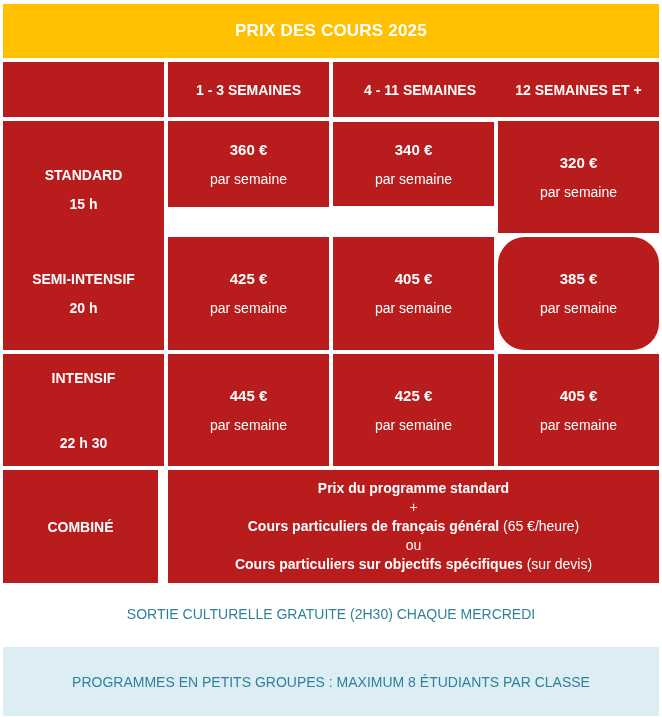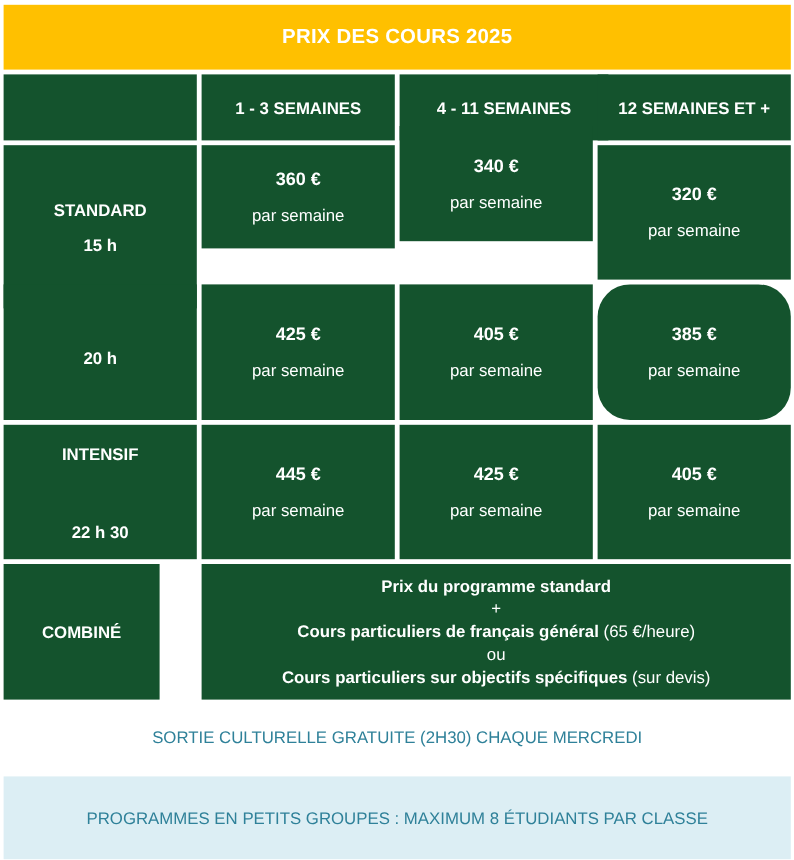--- a/index.html
+++ b/index.html
@@ -1,21 +1,21 @@
 <!DOCTYPE html>
 <html><head>
 <meta charset="utf-8">
 <style>
   html, body { margin:0; padding:0; background:#ffffff; }
   body { width:662px; height:717px; position:relative; overflow:hidden;
          font-family:"Liberation Sans", "DejaVu Sans", sans-serif; }
   .banner { position:absolute; left:3px; top:4px; width:656px; height:54px;
             background:#FFC000; color:#fff; font-weight:bold; font-size:17px;
             display:flex; align-items:center; justify-content:center; letter-spacing:0.2px; }
-  .cell { position:absolute; background:#14532d; color:#fff; text-align:center;
+  .cell { position:absolute; background:#b91c1c; color:#fff; text-align:center;
           display:flex; flex-direction:column; align-items:center; justify-content:center; }
   .hdr { font-weight:bold; font-size:14px; }
   .label-main { font-weight:bold; font-size:14px; line-height:20px; }
   .label-sub { font-weight:bold; font-size:14px; line-height:20px; margin-top:9px; }
   .price { font-weight:bold; font-size:15px; line-height:20px; }
   .per { font-size:14px; line-height:20px; margin-top:9px; }
   .combo-line { font-size:14px; line-height:19px; }
   .combo-line b { font-weight:bold; }
   .info { position:absolute; left:3px; width:656px; display:flex; align-items:center;
           justify-content:center; color:#2F8199; font-weight:normal; font-size:14px; }
@@ -32,30 +32,31 @@
 <div class="cell hdr" style="left:498px;top:62px;width:161px;height:55px;">12 SEMAINES ET +</div>
 
 <div class="cell" style="left:3px;top:121px;width:161px;height:136px;">
   <div class="label-main">STANDARD</div>
   <div class="label-sub">15 h</div>
 </div>
 <div class="cell" style="left:168px;top:121px;width:161px;height:86px;">
   <div class="price">360 €</div>
   <div class="per">par semaine</div>
 </div>
-<div class="cell" style="left:333px;top:105px;width:161px;height:96px;">
+<div class="cell" style="left:333px;top:122px;width:161px;height:84px;">
   <div class="price">340 €</div>
   <div class="per">par semaine</div>
 </div>
 <div class="cell" style="left:498px;top:121px;width:161px;height:112px;text-align:right;">
   <div class="price">320 €</div>
   <div class="per">par semaine</div>
 </div>
 
 <div class="cell" style="left:3px;top:237px;width:161px;height:113px;">
+  <div class="label-main">SEMI-INTENSIF</div>
   <div class="label-sub">20 h</div>
 </div>
 <div class="cell" style="left:168px;top:237px;width:161px;height:113px;">
   <div class="price">425 €</div>
   <div class="per">par semaine</div>
 </div>
 <div class="cell" style="left:333px;top:237px;width:161px;height:113px;">
   <div class="price">405 €</div>
   <div class="per">par semaine</div>
 </div>
@@ -74,21 +75,21 @@
 </div>
 <div class="cell" style="left:333px;top:354px;width:161px;height:112px;">
   <div class="price">425 €</div>
   <div class="per">par semaine</div>
 </div>
 <div class="cell" style="left:498px;top:354px;width:161px;height:112px;">
   <div class="price">405 €</div>
   <div class="per">par semaine</div>
 </div>
 
-<div class="cell" style="left:3px;top:470px;width:130px;height:113px;">
+<div class="cell" style="left:3px;top:470px;width:155px;height:113px;">
   <div class="label-main">COMBINÉ</div>
 </div>
 <div class="cell" style="left:168px;top:470px;width:491px;height:113px;">
   <div class="combo-line"><b>Prix du programme standard</b></div>
   <div class="combo-line">+</div>
   <div class="combo-line"><b>Cours particuliers de français général</b><span> (65 €/heure)</span></div>
   <div class="combo-line">ou</div>
   <div class="combo-line"><b>Cours particuliers sur objectifs spécifiques</b><span> (sur devis)</span></div>
 </div>
 

